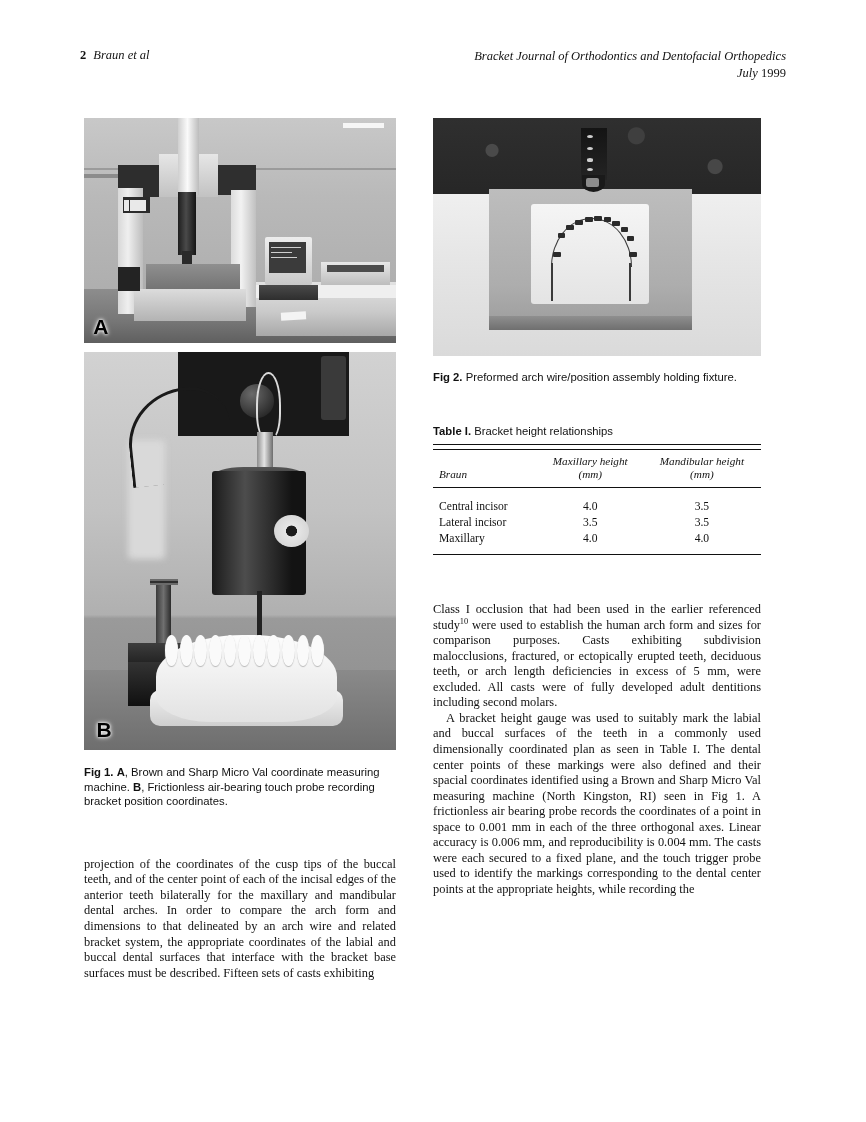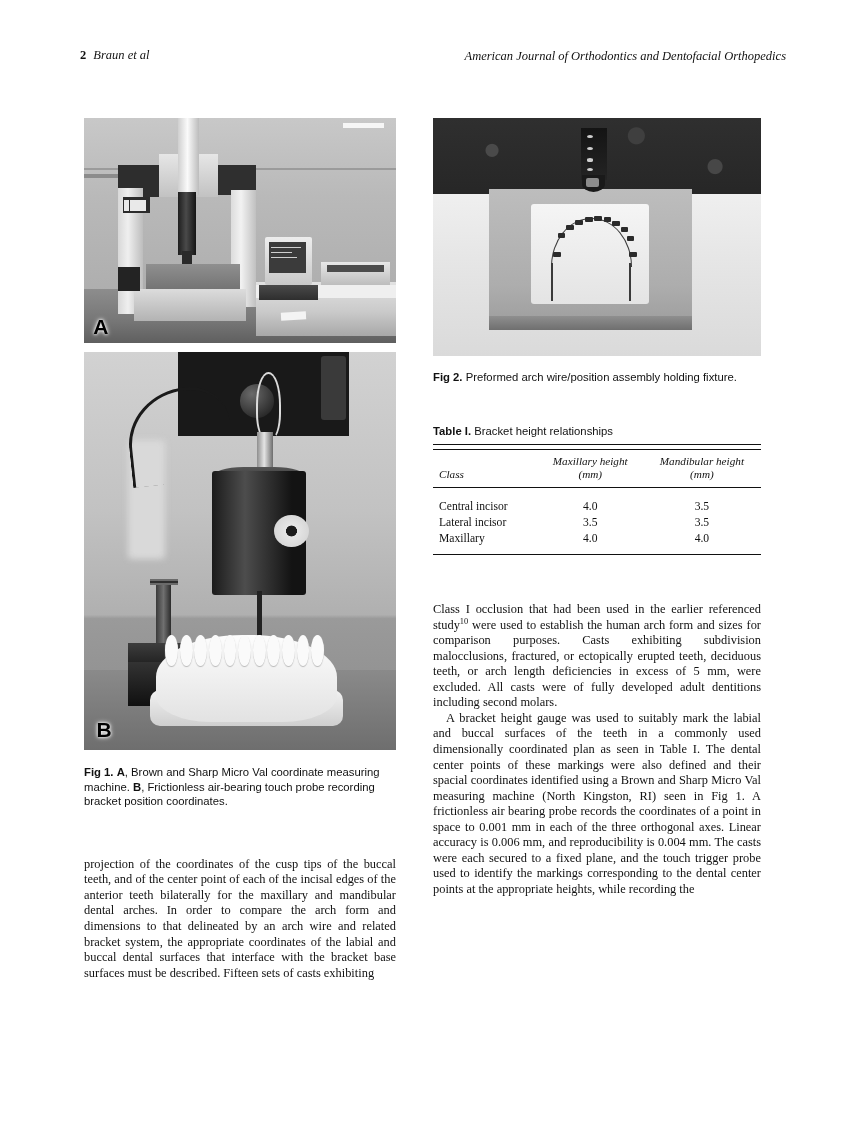--- a/index.html
+++ b/index.html
@@ -411,21 +411,22 @@
 </head>
 <body>
 
 <div class="page">
 
   <div class="running-head">
     <div class="rh-left">
       <span class="pageno">2</span><span>Braun et al</span>
     </div>
     <div class="rh-right">
-      <div>American Journal of Orthodontics and Dentofacial Orthopedics</div>
+      <div>Bracket Journal of Orthodontics and Dentofacial Orthopedics</div>
+      <div class="issue"><span>July </span><span class="year">1999</span></div>
     </div>
   </div>
 
   <div class="col-left">
 
     <div class="figbox fig1a">
       <div class="f1a-wall"></div>
       <div class="f1a-wallseam"></div>
       <div class="f1a-lamp"></div>
       <div class="f1a-pipe"></div>
@@ -546,21 +547,21 @@
       <div class="table-title">
         <b>Table I.</b><span> Bracket height relationships</span>
       </div>
       <table class="bht">
         <thead>
           <tr>
             <td class="rule-top" colspan="3"></td>
           </tr>
           <tr>
             <th class="tooth-h">
-              <span>Class</span>
+              <span>Braun</span>
             </th>
             <th>
               <span>Maxillary height</span><br>
               <span>(mm)</span>
             </th>
             <th>
               <span>Mandibular height</span><br>
               <span>(mm)</span>
             </th>
           </tr>

